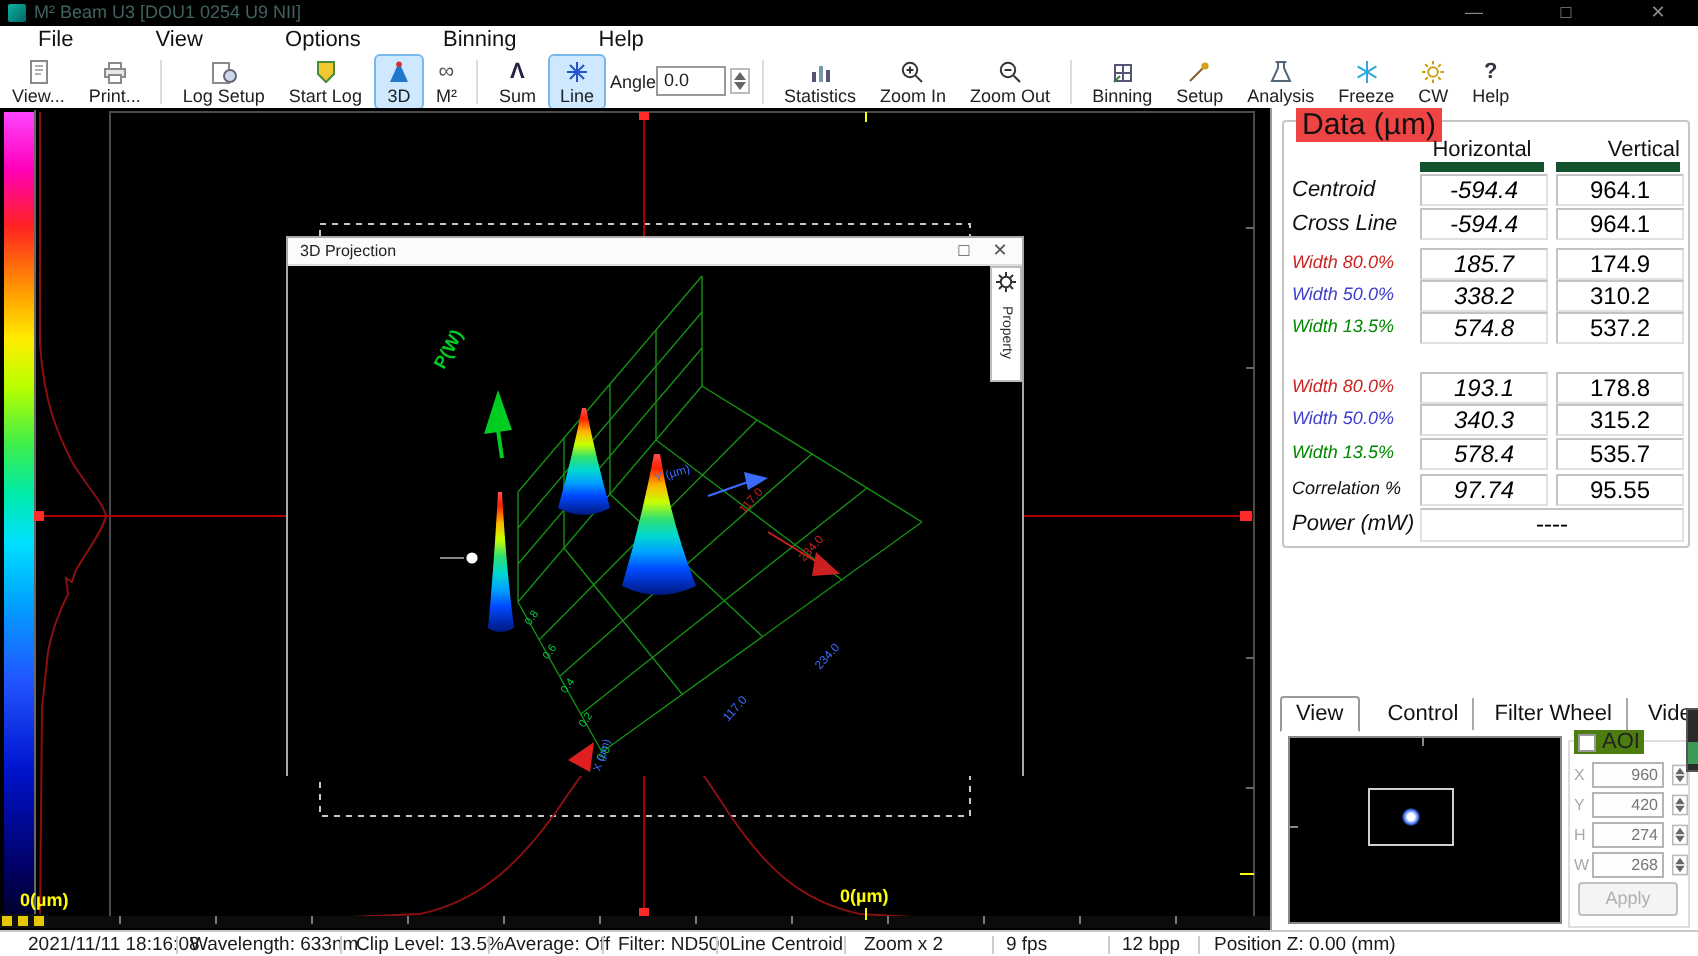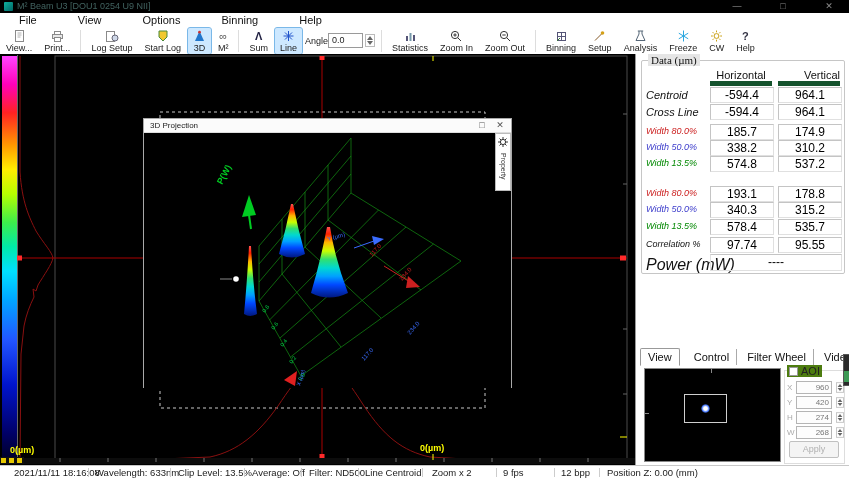--- a/index.html
+++ b/index.html
@@ -30,27 +30,27 @@
   
   .projwin{position:absolute;left:143px;top:118px;width:369px;height:270px;background:#000;border:1px solid #a9a9a9;box-sizing:border-box;z-index:5;}
   .projtitle{position:relative;height:13px;background:#fbfbfb;border-bottom:1px solid #ddd;font-size:8px;line-height:13px;color:#222;padding-left:6px;}
   .projbtn{position:absolute;top:0;width:18px;text-align:center;color:#555;font-size:9px;}
   .projbody{position:relative;width:367px;height:255px;background:#000;overflow:hidden;}
   .proptab{position:absolute;right:0px;top:0px;width:16px;height:58px;background:#fff;border:1px solid #bbb;box-sizing:border-box;display:flex;flex-direction:column;align-items:center;z-index:6;}
   .proptab .ptxt{writing-mode:vertical-rl;font-size:7px;color:#333;margin-top:1px;}
   
   .rpanel{position:absolute;left:635px;top:54px;width:214px;height:411px;background:#fff;border-left:1px solid #9a9a9a;box-sizing:border-box;}
   .groupbox{position:absolute;left:5px;top:6px;width:202px;height:212px;border:1px solid #c6c6c6;border-radius:2px;}
-  .grouplegend{position:absolute;left:6px;top:-7px;background:#e5e5e5;padding:0 3px;font-size:11px;color:#111;font-family:Liberation Serif, serif;}
+  .grouplegend{position:absolute;left:6px;top:-7px;background:#ef4444;padding:0 3px;font-size:15px;color:#111;}
   .dhead{position:absolute;top:8px;left:0;width:100%;font-size:11px;color:#111;}
   .dhead span{position:absolute;text-align:center;border-bottom:5px solid #14532d;}
   .drow{position:absolute;left:4px;width:196px;height:16px;font-size:10px;}
   .dlabel{position:absolute;left:0;top:2px;color:#111;font-style:italic;}
   .dval{position:absolute;top:0;width:62px;height:14px;border:1px solid #e0e0e0;border-top-color:#c4c4c4;border-left-color:#c4c4c4;text-align:center;font-size:12px;line-height:14px;color:#000;background:#fff;}
-  .v-h{left:64px;} .v-v{left:132px;}
+  .v-h{left:64px;font-style:italic;} .v-v{left:132px;}
   .lab-red{color:#cc2222;font-size:9px;} .lab-blue{color:#4040cc;font-size:9px;} .lab-green{color:#008800;font-size:9px;}
   .sectionlabel{font-size:11px;color:#000;}
   .powerbox{position:absolute;left:64px;top:0;width:130px;height:15px;border:1px solid #e0e0e0;border-top-color:#c4c4c4;text-align:center;font-size:12px;line-height:15px;}
   
   .tabs{position:absolute;left:4px;top:294px;height:20px;font-size:11px;color:#111;white-space:nowrap;}
   .tab{display:inline-block;padding:2px 7px;border-right:1px solid #aaa;}
   .tab-active{border:1px solid #999;border-bottom:1px solid #fff;background:#fff;border-radius:2px 2px 0 0;margin-right:4px;}
   
   .preview{position:absolute;left:8px;top:314px;width:135px;height:92px;background:#000;border:1px solid #888;}
   .aoirect{position:absolute;left:39px;top:25px;width:41px;height:27px;border:1px solid #cfcfcf;}
@@ -422,21 +422,21 @@
         <span class="dlabel lab-green">Width 13.5%</span>
         <span class="dval v-h">578.4</span>
         <span class="dval v-v">535.7</span>
       </div>
       <div class="drow" style="top:176px">
         <span class="dlabel" style="font-size:9px">Correlation %</span>
         <span class="dval v-h">97.74</span>
         <span class="dval v-v">95.55</span>
       </div>
       <div class="drow" style="top:193px">
-        <span class="dlabel" style="font-size:16px">Power (mW)</span>
+        <span class="dlabel" style="font-size:11px">Power (mW)</span>
         <span class="powerbox">----</span>
       </div>
     </div>
 
     <div class="tabs">
       <span class="tab tab-active">View</span>
       <span class="tab">Control</span>
       <span class="tab">Filter Wheel</span>
       <span class="tab">Video</span>
       

